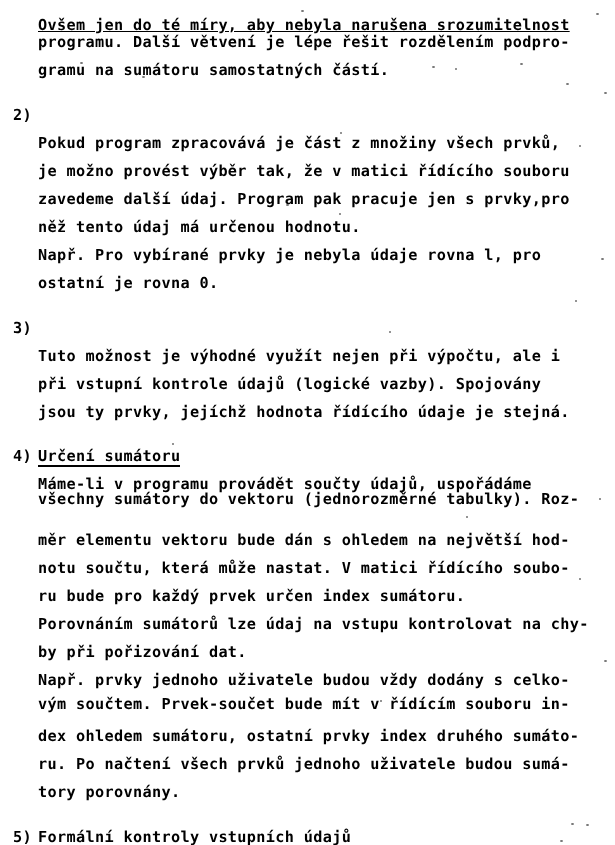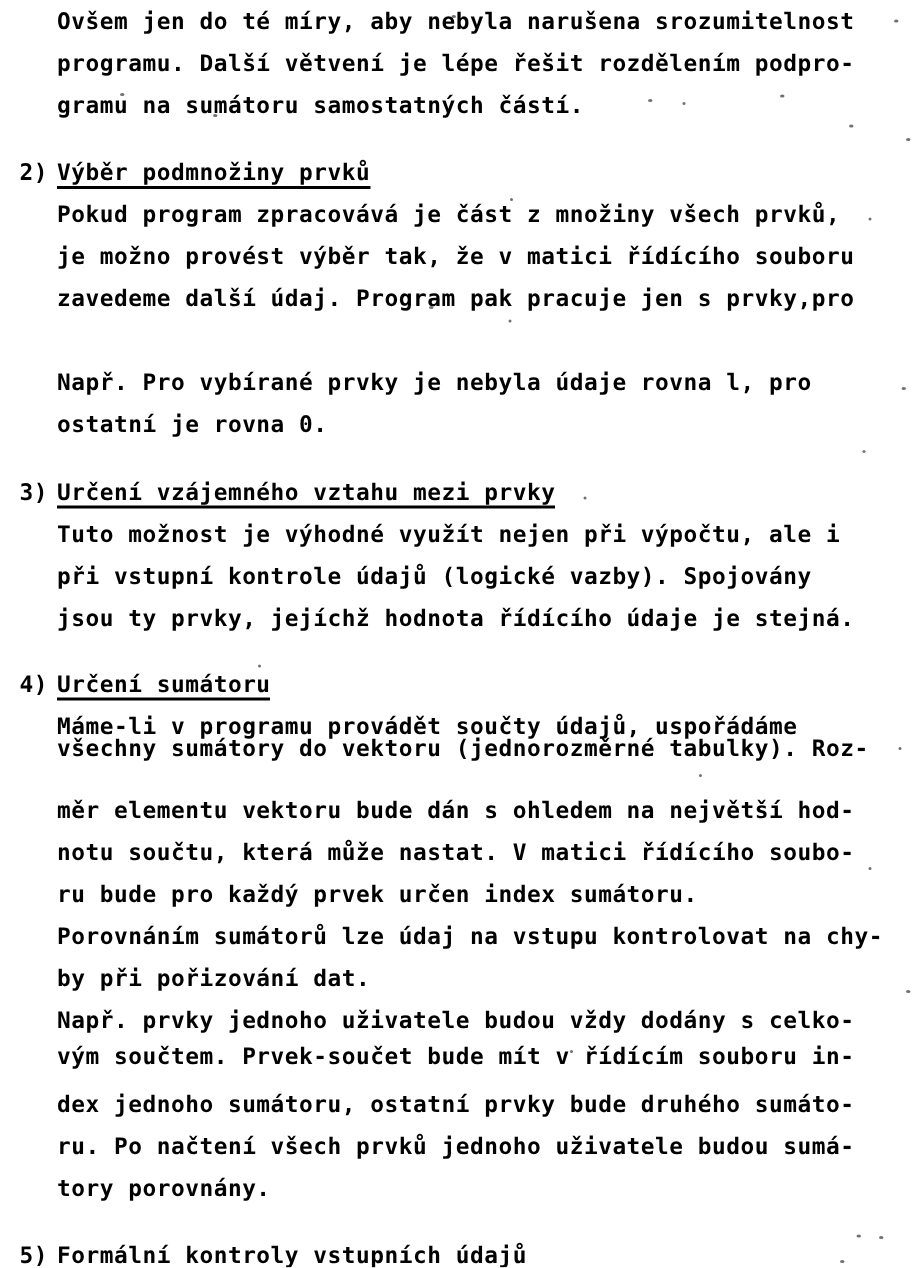--- a/index.html
+++ b/index.html
@@ -50,47 +50,46 @@
     background: #3a3a3a;
     border-radius: 50%;
     opacity: 0.72;
   }
 </style>
 </head>
 <body>
 
 <div class="page">
   <div class="doc" id="doc-root">
-      <div class="line indent" style="top: 5px;">Ovšem jen do té míry, aby nebyla narušena srozumitelnost</div>
+      <div class="line indent" style="top: 16px; text-decoration: underline;">Ovšem jen do té míry, aby nebyla narušena srozumitelnost</div>
       <div class="line indent" style="top: 33px;">programu. Další větvení je lépe řešit rozdělením podpro-</div>
       <div class="line indent" style="top: 61px;">gramu na sumátoru samostatných částí.</div>
-      <div class="line heading" style="top: 105.8px;"><span class="heading-text">Výběr podmnožiny prvků</span></div>
       <div class="line marker" style="top: 105.8px;">2)</div>
       <div class="line indent" style="top: 133.8px;">Pokud program zpracovává je část z množiny všech prvků,</div>
       <div class="line indent" style="top: 189.8px;">zavedeme další údaj. Program pak pracuje jen s prvky,pro</div>
       <div class="line indent" style="top: 161.8px;">je možno provést výběr tak, že v matici řídícího souboru</div>
+      <div class="line indent" style="top: 217.8px;">něž tento údaj má určenou hodnotu.</div>
       <div class="line indent" style="top: 245.8px;">Např. Pro vybírané prvky je nebyla údaje rovna l, pro</div>
       <div class="line indent" style="top: 273.8px;">ostatní je rovna 0.</div>
-      <div class="line heading" style="top: 318.6px;"><span class="heading-text">Určení vzájemného vztahu mezi prvky</span></div>
       <div class="line marker" style="top: 318.6px;">3)</div>
       <div class="line indent" style="top: 346.6px;">Tuto možnost je výhodné využít nejen při výpočtu, ale i</div>
       <div class="line indent" style="top: 374.6px;">při vstupní kontrole údajů (logické vazby). Spojovány</div>
       <div class="line indent" style="top: 402.6px;">jsou ty prvky, jejíchž hodnota řídícího údaje je stejná.</div>
       <div class="line heading" style="top: 447.4px;"><span class="heading-text">Určení sumátoru</span></div>
       <div class="line marker" style="top: 447.4px;">4)</div>
       <div class="line indent" style="top: 475.4px;">Máme-li v programu provádět součty údajů, uspořádáme</div>
       <div class="line indent" style="top: 490px;">všechny sumátory do vektoru (jednorozměrné tabulky). Roz-</div>
       <div class="line indent" style="top: 531.4px;">měr elementu vektoru bude dán s ohledem na největší hod-</div>
       <div class="line indent" style="top: 559.4px; text-align: center;">notu součtu, která může nastat. V matici řídícího soubo-</div>
       <div class="line indent" style="top: 587.4px;">ru bude pro každý prvek určen index sumátoru.</div>
       <div class="line indent" style="top: 643.4px;">by při pořizování dat.</div>
       <div class="line indent" style="top: 615.4px;">Porovnáním sumátorů lze údaj na vstupu kontrolovat na chy-</div>
       <div class="line indent" style="top: 671.4px;">Např. prvky jednoho uživatele budou vždy dodány s celko-</div>
       <div class="line indent" style="top: 695px;">vým součtem. Prvek-součet bude mít v řídícím souboru in-</div>
-      <div class="line indent" style="top: 727.4px;">dex jednoho sumátoru, ostatní prvky bude druhého sumáto-</div>
+      <div class="line indent" style="top: 727.4px;">dex ohledem sumátoru, ostatní prvky index druhého sumáto-</div>
       <div class="line indent" style="top: 755.4px;">ru. Po načtení všech prvků jednoho uživatele budou sumá-</div>
       <div class="line indent" style="top: 783.4px;">tory porovnány.</div>
       <div class="line heading" style="top: 828.2px;"><span class="heading-text">Formální kontroly vstupních údajů</span></div>
       <div class="line marker" style="top: 828.2px;">5)</div>
     </div>
 
   <div class="speck" style="left:301px; top:10px;  width:3px; height:2px;"></div>
   <div class="speck" style="left:596px; top:13px;  width:3px; height:2px;"></div>
   <div class="speck" style="left:80px;  top:62px;  width:3px; height:2px;"></div>
   <div class="speck" style="left:432px; top:66px;  width:3px; height:2px;"></div>

